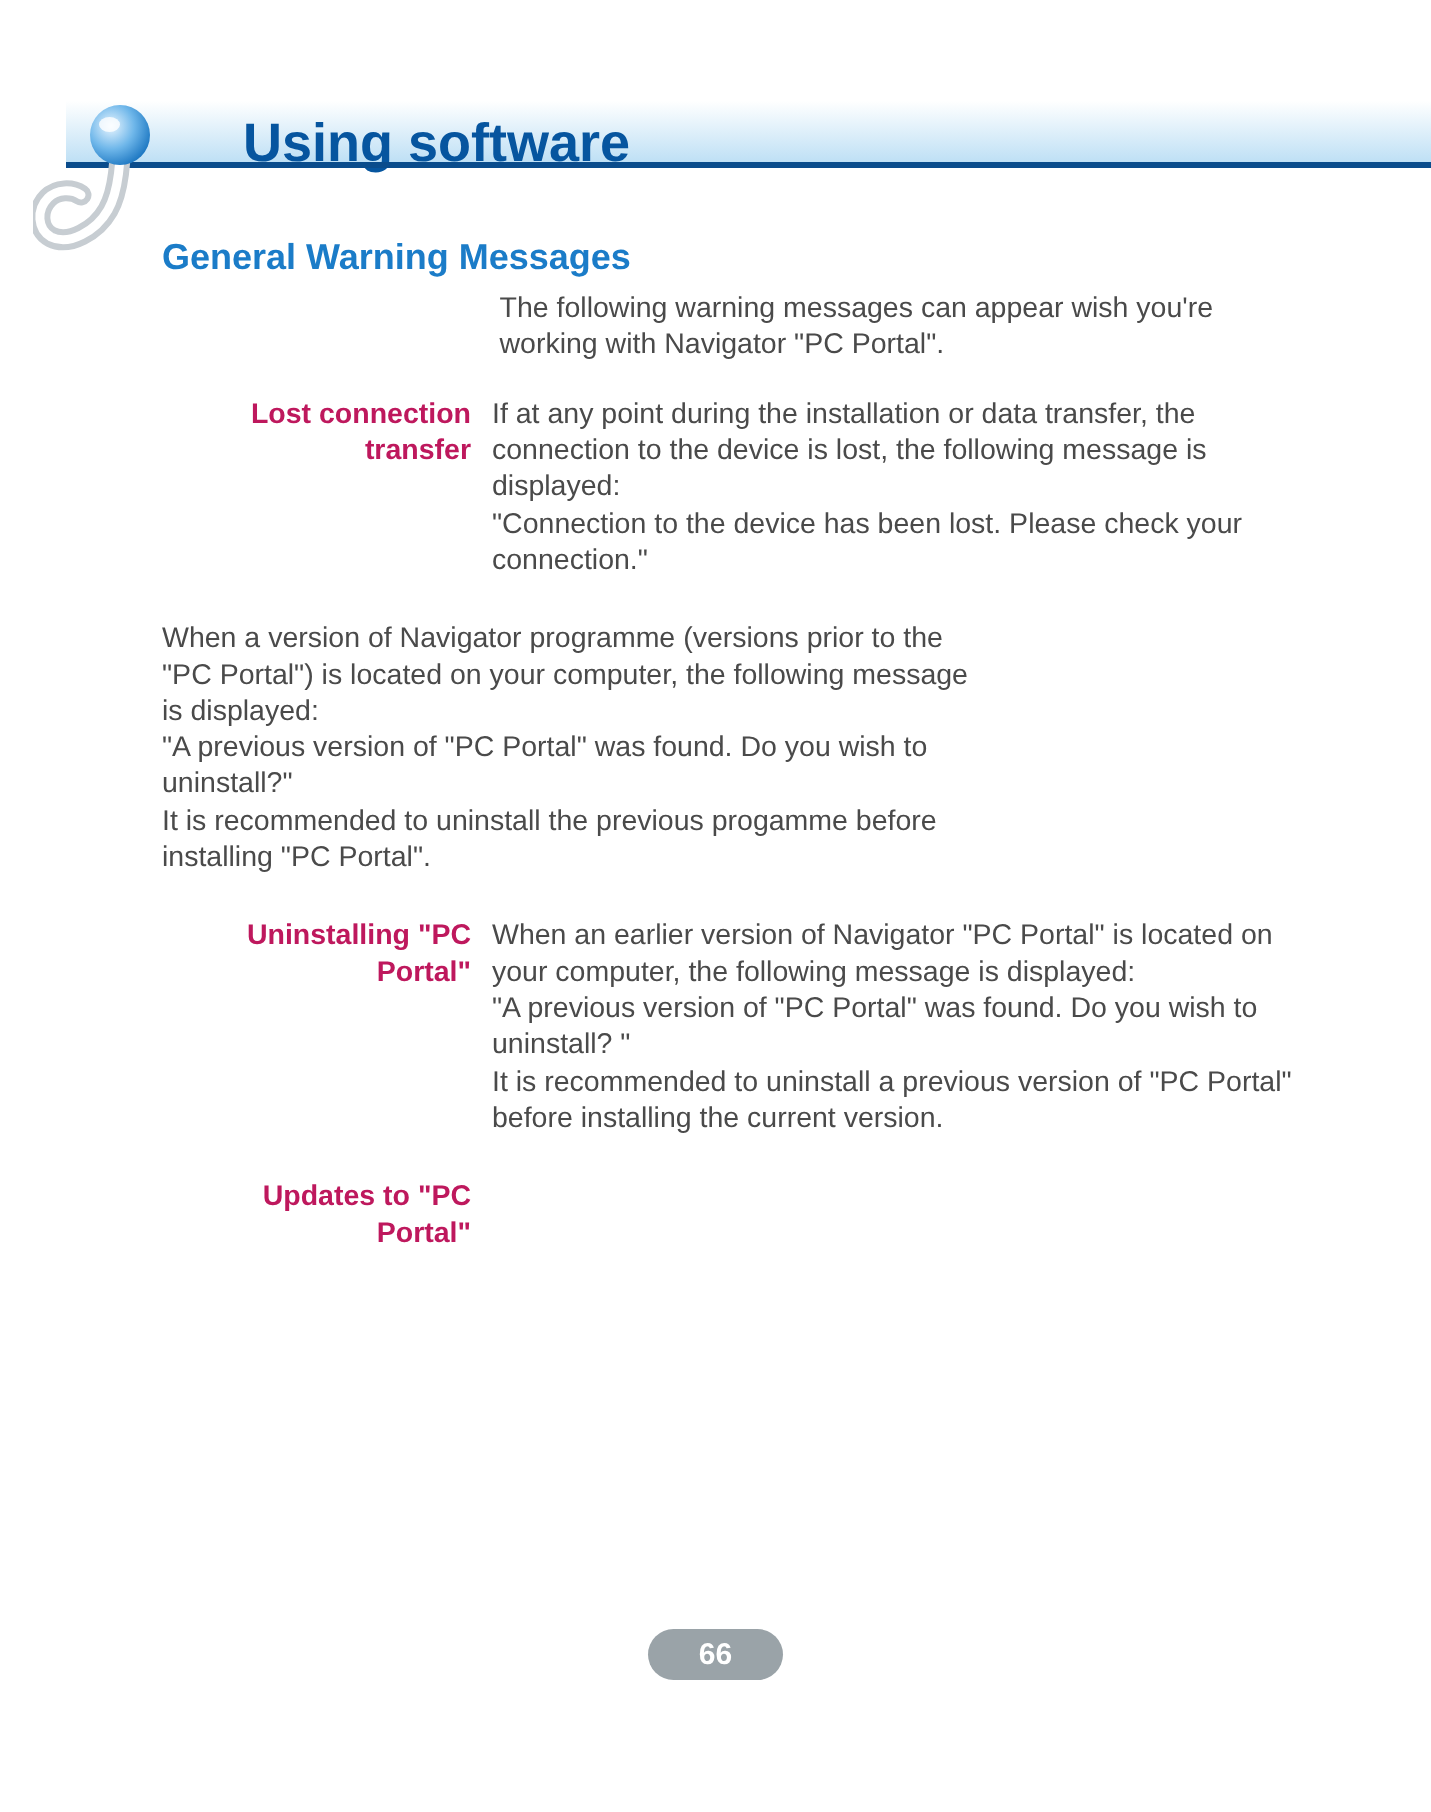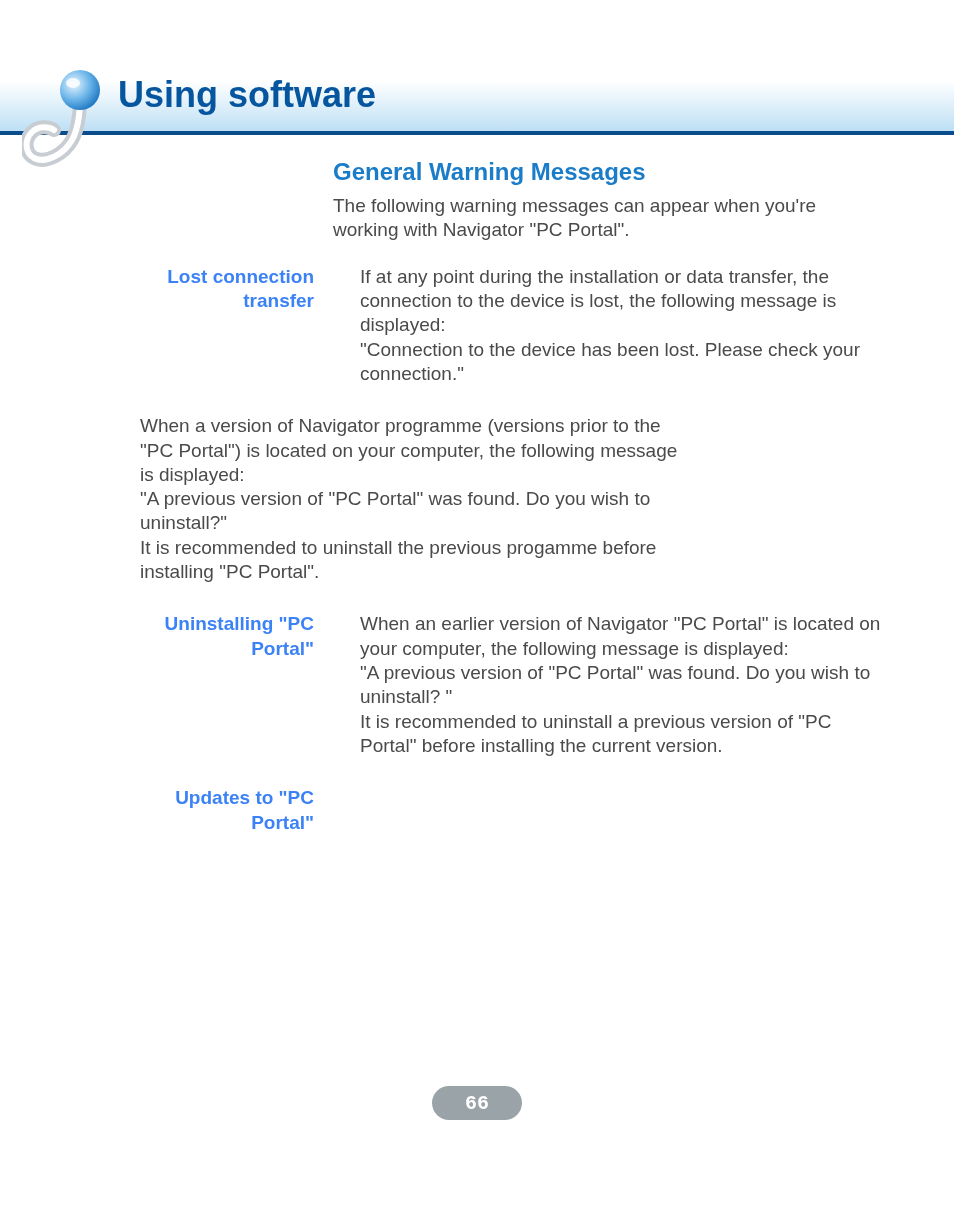--- a/index.html
+++ b/index.html
@@ -5,22 +5,23 @@
   * { margin: 0; padding: 0; box-sizing: border-box; }
   html, body { width: 954px; height: 1208px; }
   body {
     font-family: Arial, Helvetica, sans-serif;
     background: #ffffff;
     position: relative;
   }
 
   .header-bar {
     position: relative;
-    height: 135px;
+    height: 112px;
     background: linear-gradient(to bottom, #ffffff 0%, #ffffff 60%, #b8ddf4 100%);
+    margin-left: 44px;
   }
   .header-bar::after {
     content: "";
     position: absolute;
     left: 0; right: 0; bottom: 0;
     height: 4px;
     background: #0a4c8c;
   }
 
   .title-text {
@@ -44,21 +45,20 @@
     position: absolute;
     left: 108px;
     top: 158px;
     width: 780px;
   }
 
   .section-heading {
     color: #1b7cc8;
     font-size: 24px;
     font-weight: bold;
-    margin-left: 225px;
     margin-bottom: 8px;
   }
 
   .intro {
     margin-left: 225px;
     font-size: 19px;
     color: #4a4a4a;
     line-height: 1.28;
     margin-bottom: 22px;
     max-width: 540px;
@@ -68,51 +68,49 @@
     display: flex;
     margin-bottom: 28px;
   }
   .block .label {
     width: 220px;
     flex: 0 0 220px;
     text-align: right;
     padding-right: 14px;
     font-size: 19px;
     font-weight: bold;
-    color: #3b82f6;
+    color: #be185d;
     line-height: 1.28;
   }
   .block .body {
     flex: 1;
     font-size: 19px;
     color: #4a4a4a;
     line-height: 1.28;
     max-width: 540px;
-    margin-left: 32px;
   }
   .block .body .para { margin-bottom: 0; }
 
   .page-number-pill {
     position: absolute;
     left: 50%;
     transform: translateX(-50%);
     bottom: 88px;
     width: 90px;
     height: 34px;
     background: #9aa3a8;
     border-radius: 17px;
     display: flex;
     align-items: center;
     justify-content: center;
   }
   .page-number-pill span {
     color: #fff;
     font-weight: bold;
     font-size: 20px;
-    font-family: Liberation Mono, monospace;
   }
 </style>
 </head>
 <body>
 
 <div class="header-bar">
   <div class="title-text">Using software</div>
 </div>
 
 <div class="hook-wrap">
@@ -126,21 +124,21 @@
     </defs>
     <path d="M58 34 C58 34 58 58 50 72 C42 86 24 96 12 90 C3 85 2 72 10 64 C16 58 26 58 32 62" fill="none" stroke="#c7cdd2" stroke-width="14" stroke-linecap="round"></path>
     <path d="M58 34 C58 34 58 58 50 72 C42 86 24 96 12 90 C3 85 2 72 10 64 C16 58 26 58 32 62" fill="none" stroke="#ffffff" stroke-width="6" stroke-linecap="round"></path>
     <circle cx="58" cy="22" r="20" fill="url(#ballg)"></circle>
     <ellipse cx="51" cy="15" rx="7" ry="5" fill="#ffffff" opacity="0.8"></ellipse>
   </svg>
 </div>
 
 <div class="content">
   <div class="section-heading">General Warning Messages</div>
-  <div class="intro">The following warning messages can appear when you're working with Navigator "PC Portal".</div>
+  <div class="intro">The following warning messages can appear wish you're working with Navigator "PC Portal".</div>
 
   <div class="block">
     <div class="label">Lost connection transfer</div>
     <div class="body"><span class="para">If at any point during the installation or data transfer, the connection to the device is lost, the following message is displayed:<br>"Connection to the device has been lost. Please check your connection."</span></div>
   </div>
 
   <div class="block">
     <div class="body"><span class="para">When a version of Navigator programme (versions prior to the "PC Portal") is located on your computer, the following message is displayed:<br>"A previous version of "PC Portal" was found. Do you wish to uninstall?"<br>It is recommended to uninstall the previous progamme before installing "PC Portal".</span></div>
   </div>
 

